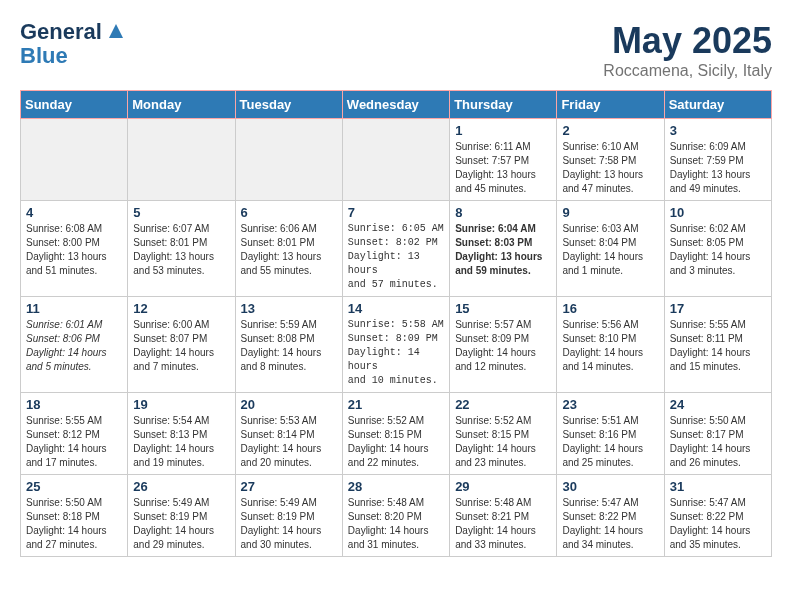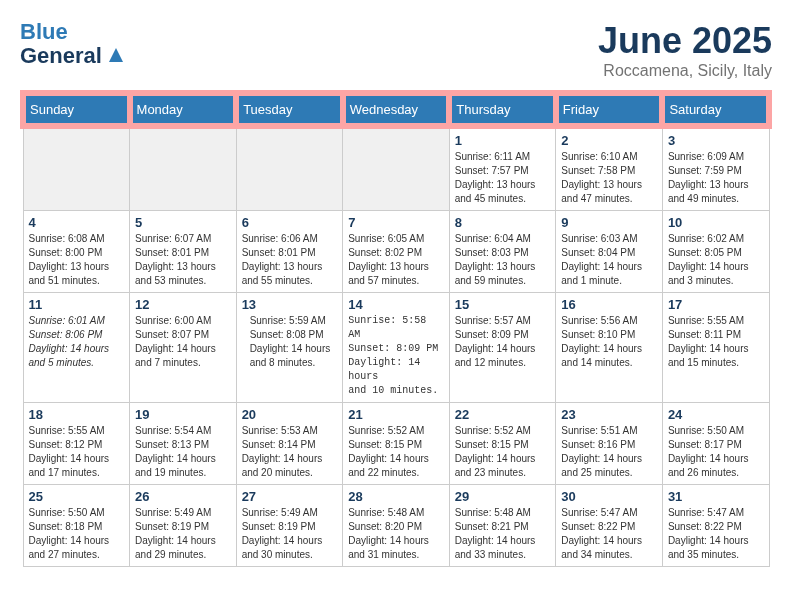--- a/index.html
+++ b/index.html
@@ -33,24 +33,24 @@
       color: #737373;
     }
     table {
       width: 100%;
       border-collapse: collapse;
     }
     th {
       background: #2e7ab5;
       color: #fff;
       font-size: 13px;
-      font-weight: normal;
+      font-weight: bold;
       padding: 6px 4px;
       text-align: left;
-      border: 6px solid #fca5a5;
+      border: 1px solid #fca5a5;
     }
     td {
       border: 1px solid #ccc;
       vertical-align: top;
       padding: 4px 5px;
       width: calc(100% / 7);
       height: 80px;
       background: #fff;
     }
     td.empty {
@@ -67,31 +67,31 @@
       color: #333;
       line-height: 1.4;
     }
   </style>
 </head>
 <body>
 
 <div class="header">
   <div class="logo">
     <div>
-      <div style="font-size:22px;font-weight:bold;color:#2e7ab5;line-height:1.1;">Blue</div>
       <div style="display:flex;align-items:center;">
         <span style="font-size:22px;font-weight:bold;color:#1a3a5c;line-height:1.1;">General</span>
         <svg width="22" height="22" viewBox="0 0 22 22" style="margin-left:3px;margin-top:-2px;">
           <polygon points="4,18 11,4 18,18" fill="#2e7ab5"></polygon>
         </svg>
       </div>
+      <div style="font-size:22px;font-weight:bold;color:#2e7ab5;line-height:1.1;">Blue</div>
     </div>
   </div>
   <div class="title-block">
-    <div class="month-title">June 2025</div>
+    <div class="month-title">May 2025</div>
     <div class="subtitle">Roccamena, Sicily, Italy</div>
   </div>
 </div>
 
 <table>
   <thead>
     <tr>
     <th>Sunday</th>
         <th>Monday</th>
         <th>Tuesday</th>
@@ -146,28 +146,28 @@
         </td>
         <td>
           <div class="day-number">6</div>
           <div class="day-info" style="white-space: pre-line;">Sunrise: 6:06 AM
 Sunset: 8:01 PM
 Daylight: 13 hours
 and 55 minutes.</div>
         </td>
         <td>
           <div class="day-number">7</div>
-          <div class="day-info" style="white-space: pre-line;">Sunrise: 6:05 AM
+          <div class="day-info" style="white-space: pre-line; font-family: Liberation Mono, monospace;">Sunrise: 6:05 AM
 Sunset: 8:02 PM
 Daylight: 13 hours
 and 57 minutes.</div>
         </td>
         <td>
           <div class="day-number">8</div>
-          <div class="day-info" style="white-space: pre-line;">Sunrise: 6:04 AM
+          <div class="day-info" style="white-space: pre-line; font-weight: bold;">Sunrise: 6:04 AM
 Sunset: 8:03 PM
 Daylight: 13 hours
 and 59 minutes.</div>
         </td>
         <td>
           <div class="day-number">9</div>
           <div class="day-info" style="white-space: pre-line;">Sunrise: 6:03 AM
 Sunset: 8:04 PM
 Daylight: 14 hours
 and 1 minute.</div>
@@ -190,21 +190,21 @@
         </td>
         <td>
           <div class="day-number">12</div>
           <div class="day-info" style="white-space: pre-line;">Sunrise: 6:00 AM
 Sunset: 8:07 PM
 Daylight: 14 hours
 and 7 minutes.</div>
         </td>
         <td>
           <div class="day-number">13</div>
-          <div class="day-info" style="white-space: pre-line; margin-left: 8px;">Sunrise: 5:59 AM
+          <div class="day-info" style="white-space: pre-line;">Sunrise: 5:59 AM
 Sunset: 8:08 PM
 Daylight: 14 hours
 and 8 minutes.</div>
         </td>
         <td>
           <div class="day-number">14</div>
           <div class="day-info" style="white-space: pre-line; font-family: Liberation Mono, monospace;">Sunrise: 5:58 AM
 Sunset: 8:09 PM
 Daylight: 14 hours
 and 10 minutes.</div>

